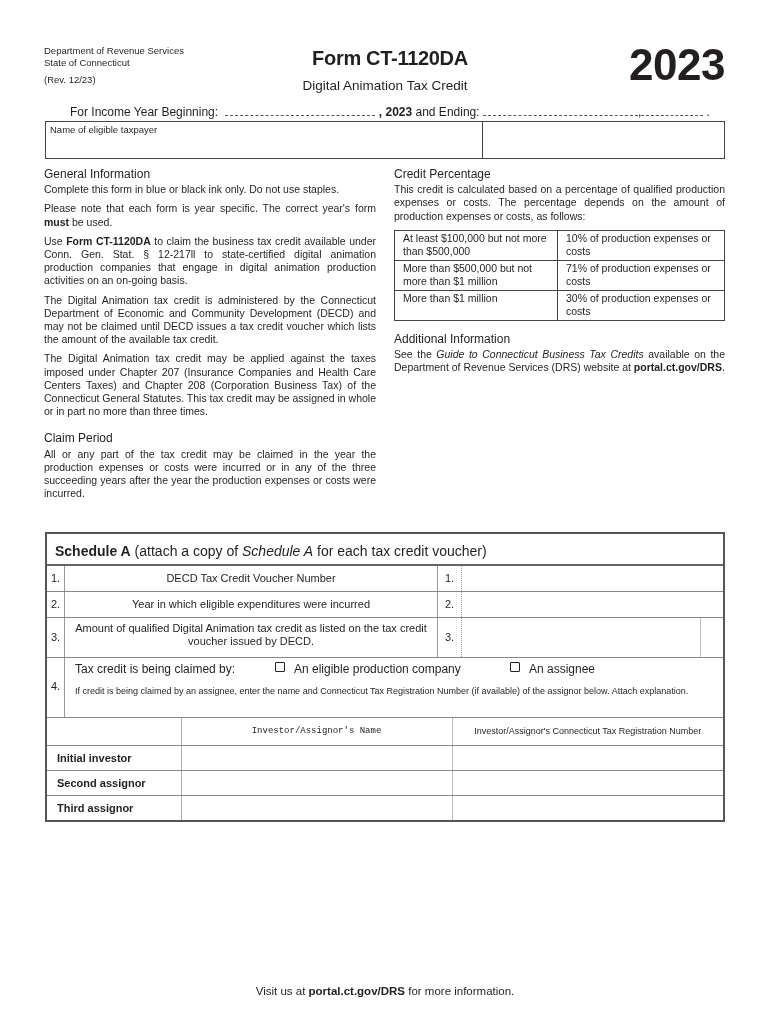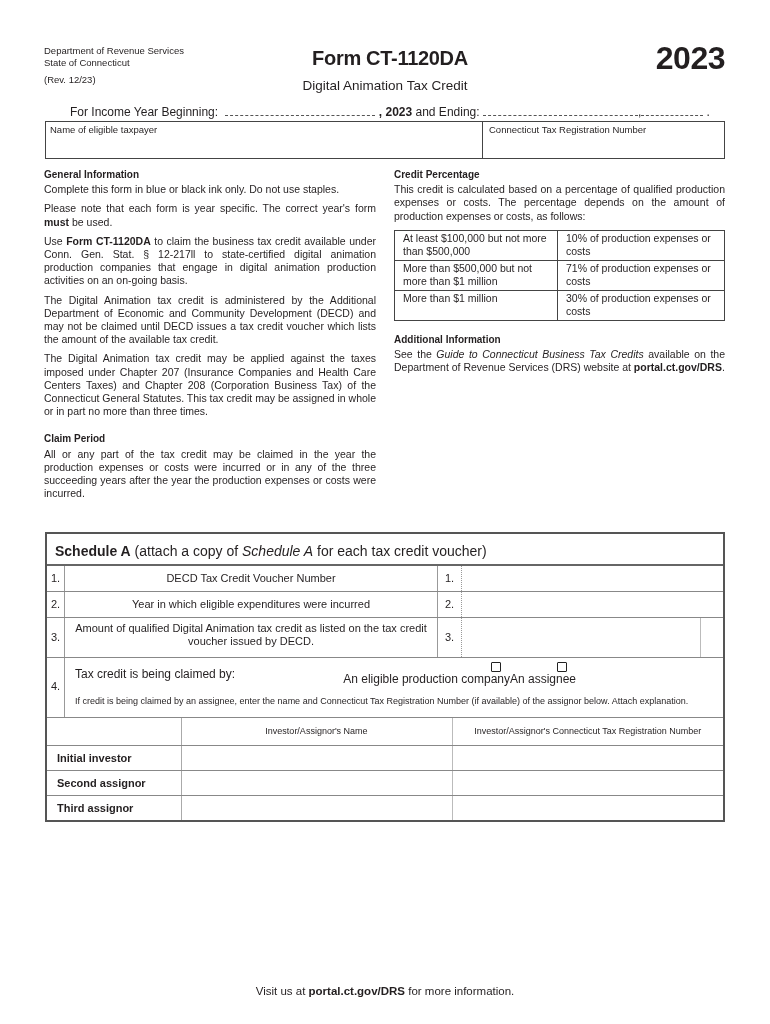--- a/index.html
+++ b/index.html
@@ -3,57 +3,57 @@
 <meta charset="utf-8">
 <style>
   * { box-sizing: border-box; margin: 0; padding: 0; }
   html, body { width: 770px; height: 1024px; background: #ffffff; }
   body { position: relative; font-family: "Liberation Sans", sans-serif; color: #231f20; overflow: hidden; }
   .abs { position: absolute; }
   .agency { left: 44px; top: 45px; font-size: 9.5px; line-height: 11.5px; }
   .rev { left: 44px; top: 74px; font-size: 9.5px; }
   .form-title { left: 300px; top: 47px; width: 180px; text-align: center; font-size: 20px; font-weight: bold; letter-spacing: -0.3px; }
   .form-sub { left: 260px; top: 78px; width: 250px; text-align: center; font-size: 13.5px; font-weight: normal; }
-  .year { left: 620px; top: 40px; width: 105px; text-align: right; font-size: 32px; font-weight: bold; letter-spacing: -0.5px; }
+  .year { left: 620px; top: 40px; width: 105px; text-align: right; font-size: 44px; font-weight: bold; letter-spacing: -0.5px; }
   .income-line { left: 70px; top: 105px; font-size: 12px; white-space: nowrap; }
   .income-line .blank { display: inline-block; border-bottom: 1px dashed #555; height: 10px; vertical-align: baseline; }
   .taxpayer-box { left: 45px; top: 121px; width: 680px; height: 38px; border: 1px solid #444; display: flex; }
   .taxpayer-box .cell { font-size: 9.5px; padding: 2px 4px; }
   .taxpayer-box .name { width: 437px; border-right: 1px solid #444; }
   .taxpayer-box .reg { flex: 1; padding-left: 6px; }
   .col-left { left: 44px; top: 168px; width: 332px; font-size: 10.5px; line-height: 13.2px; }
   .col-right { left: 394px; top: 168px; width: 331px; font-size: 10.5px; line-height: 13.2px; }
-  h3 { font-size: 10px; font-weight: bold; margin-bottom: 2px; }
+  h3 { font-size: 12px; font-weight: normal; margin-bottom: 2px; }
   p.j { text-align: justify; margin-bottom: 6px; }
   .pct-table { width: 331px; border-collapse: collapse; margin: 7px 0 12px 0; font-size: 10.5px; line-height: 13px; }
   .pct-table td { border: 1px solid #444; padding: 1px 8px 2px 8px; vertical-align: top; }
   .pct-table td:first-child { width: 163px; }
   .sched { left: 45px; top: 532px; width: 680px; border: 2px solid #555; }
   .sched-title { height: 32px; border-bottom: 2px solid #666; font-size: 14px; padding: 9px 0 8px 8px; }
   .row { display: flex; border-bottom: 1.5px solid #888; font-size: 11px; }
   .row .num { width: 18px; border-right: 1px solid #999; text-align: center; padding-top: 6px; }
   .row .lbl { width: 373px; padding: 6px 4px; border-right: 1px solid #999; text-align: center; }
   .row .lnum { width: 24px; border-right: 1px dotted #999; padding-top: 6px; text-align: center; }
   .row .input { flex: 1; }
   .row.r3 .num, .row.r3 .lnum { padding-top: 13px; }
   .row.r3 .lbl { padding: 4px 4px; line-height: 13px; }
   .row.r3 .input { border-right: 1px solid #bbb; }
   .row.r3 .extra { width: 22px; }
   .row4 { display: flex; border-bottom: 1px solid #888; }
   .row4 .num { width: 18px; border-right: 1px solid #999; font-size: 11px; text-align: center; padding-top: 22px; }
   .row4 .body { flex: 1; padding: 4px 16px 5px 10px; }
   .claim-line { font-size: 12px; display: flex; align-items: center; }
   .chk { display: inline-block; width: 10px; height: 10px; border: 1.5px solid #222; border-radius: 1px; margin-right: 9px; }
-  .claim-opt { display: inline-flex; align-items: flex-end; flex-direction: column; }
+  .claim-opt { display: inline-flex; align-items: flex-start; }
   .assignee-note { font-size: 9px; line-height: 12px; margin-top: 9px; }
   .inv-table { width: 100%; border-collapse: collapse; font-size: 11px; }
   .inv-table td { border-bottom: 1px solid #888; height: 25px; }
   .inv-table tr:last-child td { border-bottom: none; }
   .inv-table td.c1 { width: 134px; border-right: 1px solid #aaa; padding-left: 10px; font-weight: bold; }
-  .inv-table td.c2 { width: 271px; border-right: 1px solid #bbb; }
+  .inv-table td.c2 { width: 271px; border-right: 1px solid #bbb; font-family: Liberation Mono, monospace; }
   .inv-table tr.head td { font-size: 9px; text-align: center; height: 27px; font-weight: normal; }
   .footer { left: 0; top: 985px; width: 770px; text-align: center; font-size: 11.5px; }
 </style>
 </head>
 <body>
 
 <div class="abs agency">
   <div>Department of Revenue Services</div>
   <div>State of Connecticut</div>
 </div>
@@ -67,31 +67,28 @@
   <span class="blank" style="width:150px;margin-left:4px;"></span>
   <b>, 2023</b>
   <span>and Ending:</span>
   <span class="blank" style="width:155px;"></span>,<span class="blank" style="width:62px;"></span> .
 </div>
 
 <div class="abs taxpayer-box">
   <div class="cell name">
     <span>Name of eligible taxpayer</span>
   </div>
-  <div class="cell reg">
-    <span>Connecticut Tax Registration Number</span>
-  </div>
 </div>
 
 <div class="abs col-left">
   <h3>General Information</h3>
   <p class="j">Complete this form in blue or black ink only. Do not use staples.</p>
   <p class="j"><span>Please note that each form is year specific. The correct year's form </span><b>must</b><span> be used.</span></p>
   <p class="j"><span>Use </span><b>Form CT-1120DA</b><span> to claim the business tax credit available under Conn. Gen. Stat. § 12-217ll to state-certified digital animation production companies that engage in digital animation production activities on an on-going basis.</span></p>
-  <p class="j">The Digital Animation tax credit is administered by the Additional Department of Economic and Community Development (DECD) and may not be claimed until DECD issues a tax credit voucher which lists the amount of the available tax credit.</p>
+  <p class="j">The Digital Animation tax credit is administered by the Connecticut Department of Economic and Community Development (DECD) and may not be claimed until DECD issues a tax credit voucher which lists the amount of the available tax credit.</p>
   <p class="j">The Digital Animation tax credit may be applied against the taxes imposed under Chapter 207 (Insurance Companies and Health Care Centers Taxes) and Chapter 208 (Corporation Business Tax) of the Connecticut General Statutes. This tax credit may be assigned in whole or in part no more than three times.</p>
   <h3 style="margin-top:14px;">Claim Period</h3>
   <p class="j">All or any part of the tax credit may be claimed in the year the production expenses or costs were incurred or in any of the three succeeding years after the year the production expenses or costs were incurred.</p>
 </div>
 
 <div class="abs col-right">
   <h3>Credit Percentage</h3>
   <p class="j" style="margin-bottom:0;">This credit is calculated based on a percentage of qualified production expenses or costs. The percentage depends on the amount of production expenses or costs, as follows:</p>
   <table class="pct-table">
     <tbody>

